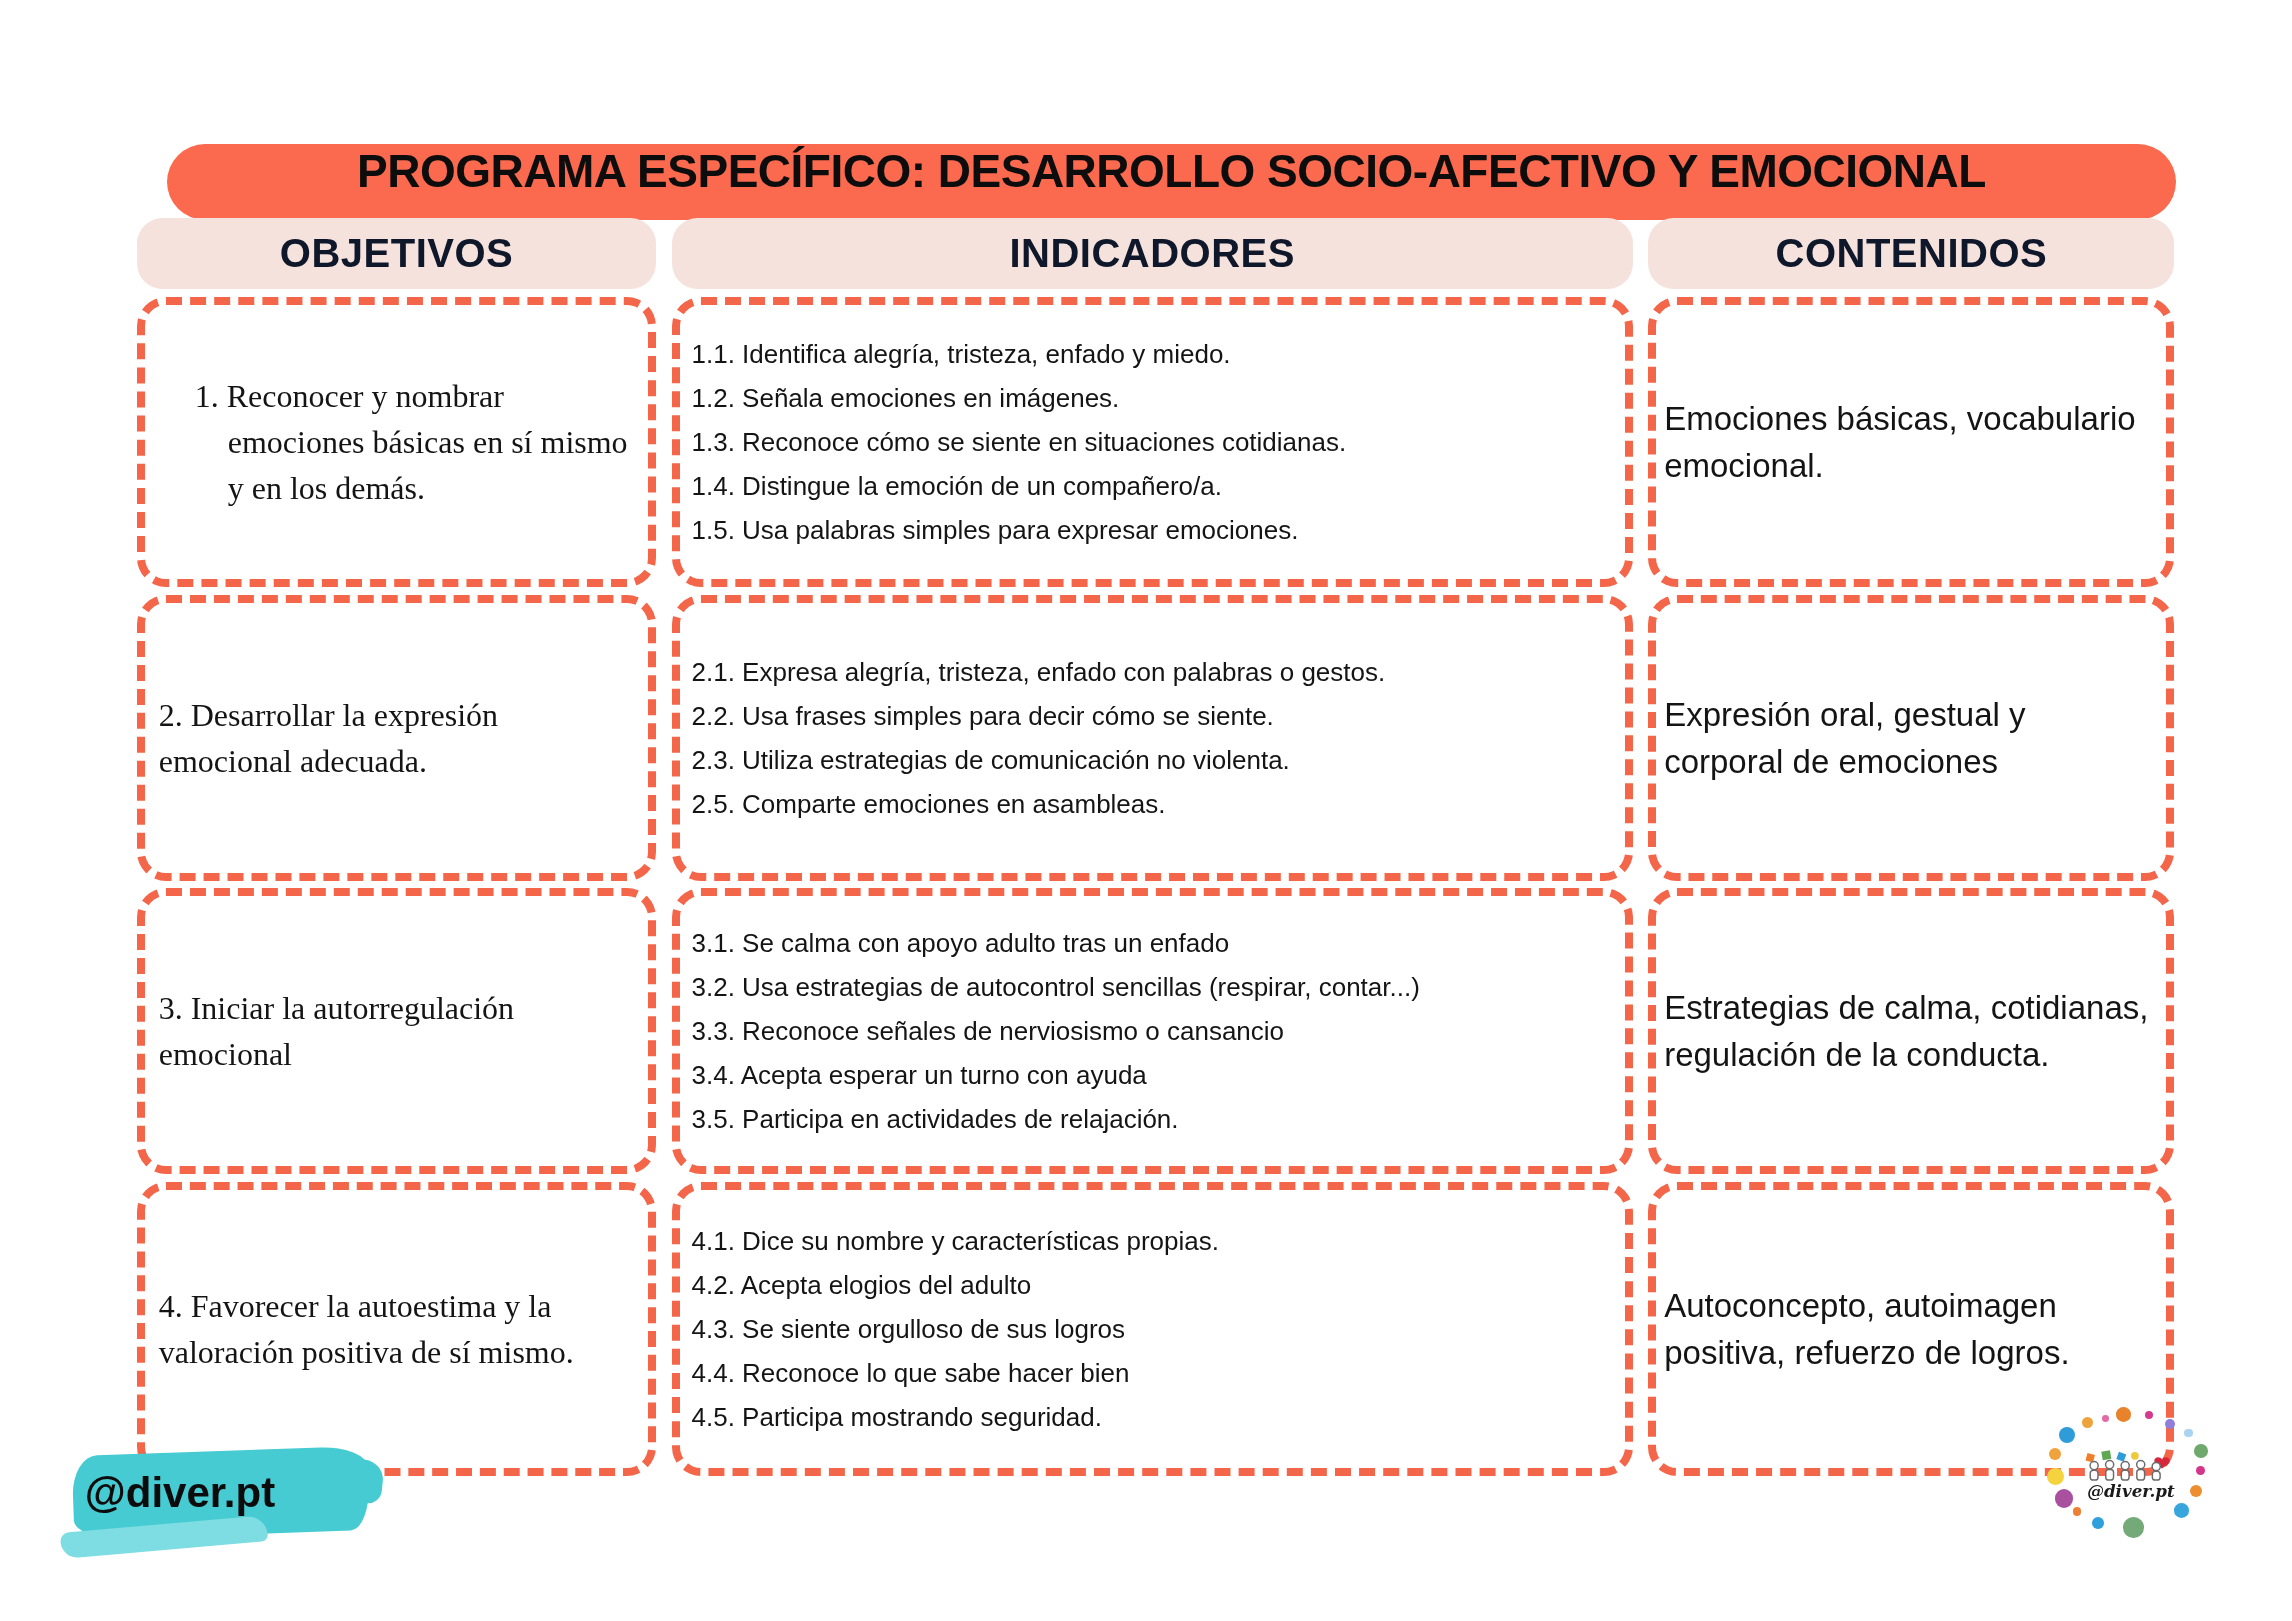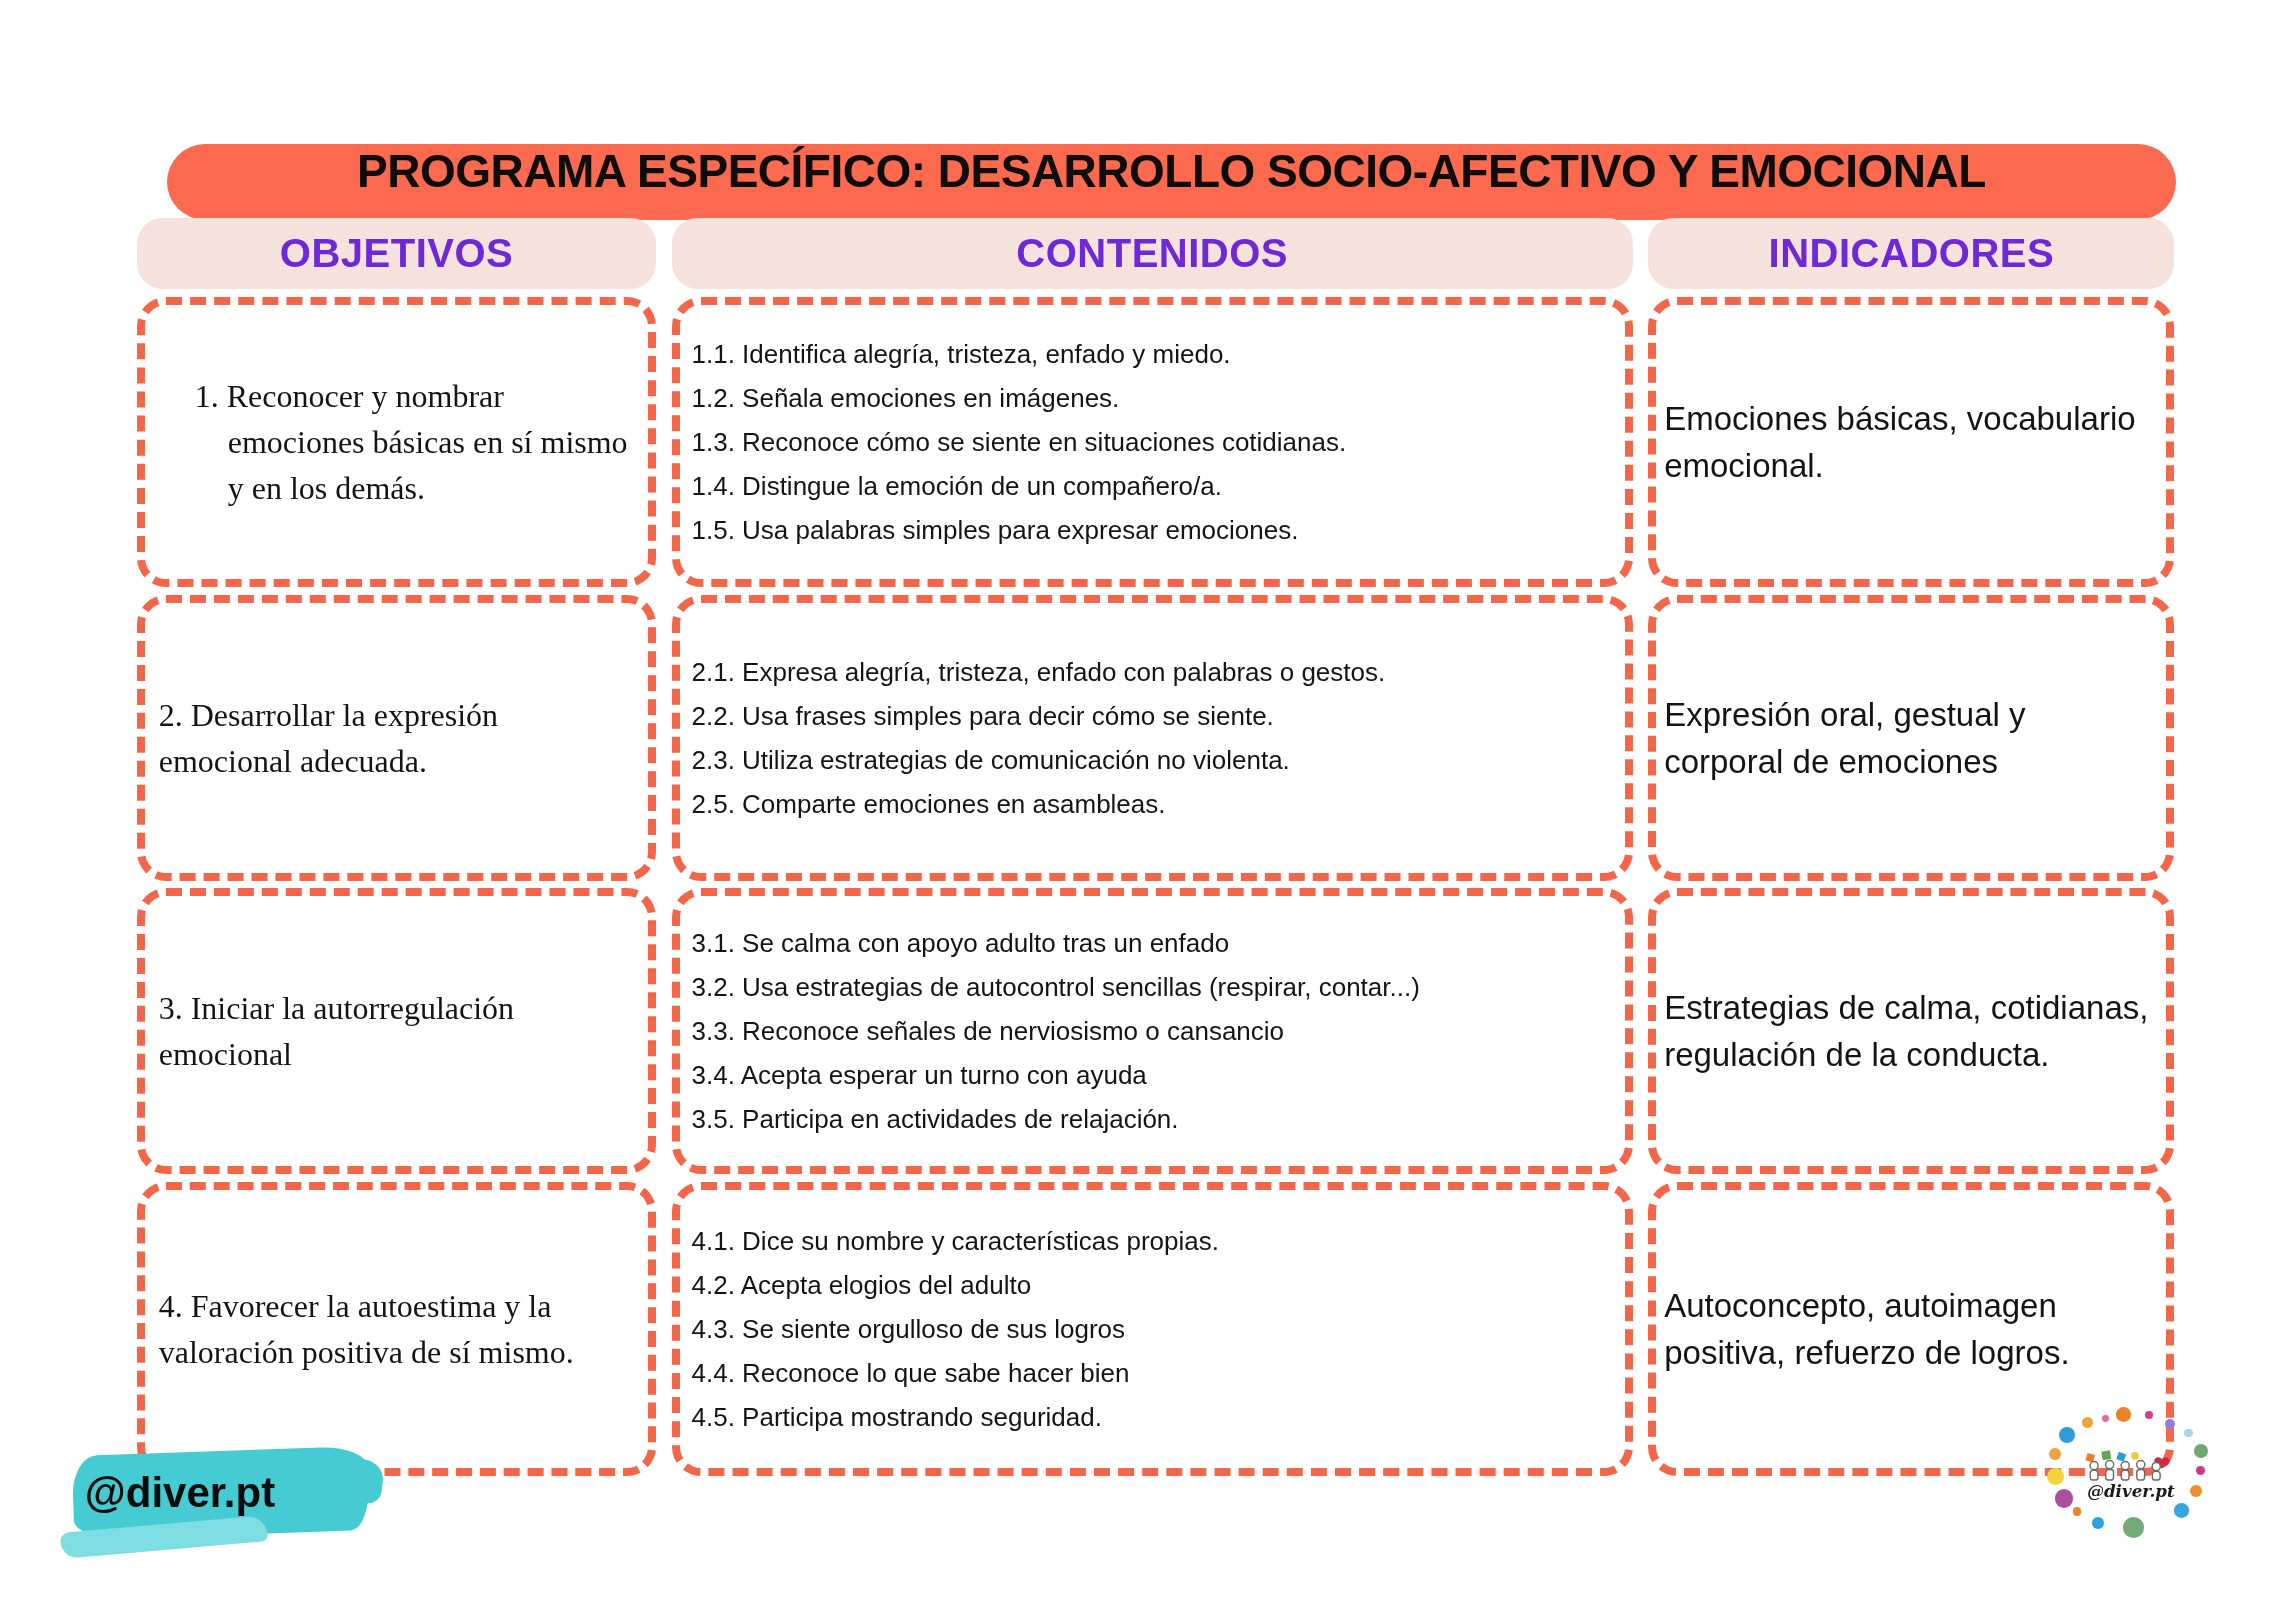--- a/index.html
+++ b/index.html
@@ -22,21 +22,21 @@
   .tbl{
     position:absolute;left:137px;top:218px;
     display:grid;
     grid-template-columns:519px 961px 526px;
     grid-template-rows:71px 290px 286px 286px 294px;
     column-gap:15.7px;row-gap:7.8px;
   }
   .hdr{
     background:#F6E2DD;border-radius:25.5px;
     display:flex;align-items:center;justify-content:center;
-    font-size:40px;font-weight:600;letter-spacing:0.5px;color:#6d28d9;
+    font-size:40px;font-weight:600;letter-spacing:0.5px;color:#0f172a;
   }
   .cell{
     border:8.8px dashed #F3664A;border-radius:29px;background:#fff;
     box-sizing:border-box;display:flex;flex-direction:column;justify-content:center;
   }
   .obj{padding:0 15.7px 0 13.7px;font-size:32px;line-height:46px;font-family:Liberation Serif, serif;}
   .obj .hang{padding-left:69px;text-indent:-33px;}
   .ind{padding:5.9px 15.7px 5.9px 11.8px;font-size:26px;line-height:44px;}
   .ind .ind-line{margin:0;}
   .con{padding:0 13.7px 0 7.8px;font-size:33px;line-height:47px;}
@@ -71,22 +71,22 @@
 </style>
 </head>
 <body>
 
 <div class="banner">
   <span>PROGRAMA ESPECÍFICO: DESARROLLO SOCIO-AFECTIVO Y EMOCIONAL</span>
 </div>
 
 <div class="tbl">
   <div class="hdr">OBJETIVOS</div>
+  <div class="hdr">INDICADORES</div>
   <div class="hdr">CONTENIDOS</div>
-  <div class="hdr">INDICADORES</div>
 
   <div class="cell obj">
     <div class="hang">1. Reconocer y nombrar emociones básicas en sí mismo y en los demás.</div>
   </div>
   <div class="cell ind">
       <div class="ind-line">1.1. Identifica alegría, tristeza, enfado y miedo.</div>
       <div class="ind-line">1.2. Señala emociones en imágenes.</div>
       <div class="ind-line">1.3. Reconoce cómo se siente en situaciones cotidianas.</div>
       <div class="ind-line">1.4. Distingue la emoción de un compañero/a.</div>
       <div class="ind-line">1.5. Usa palabras simples para expresar emociones.</div>

